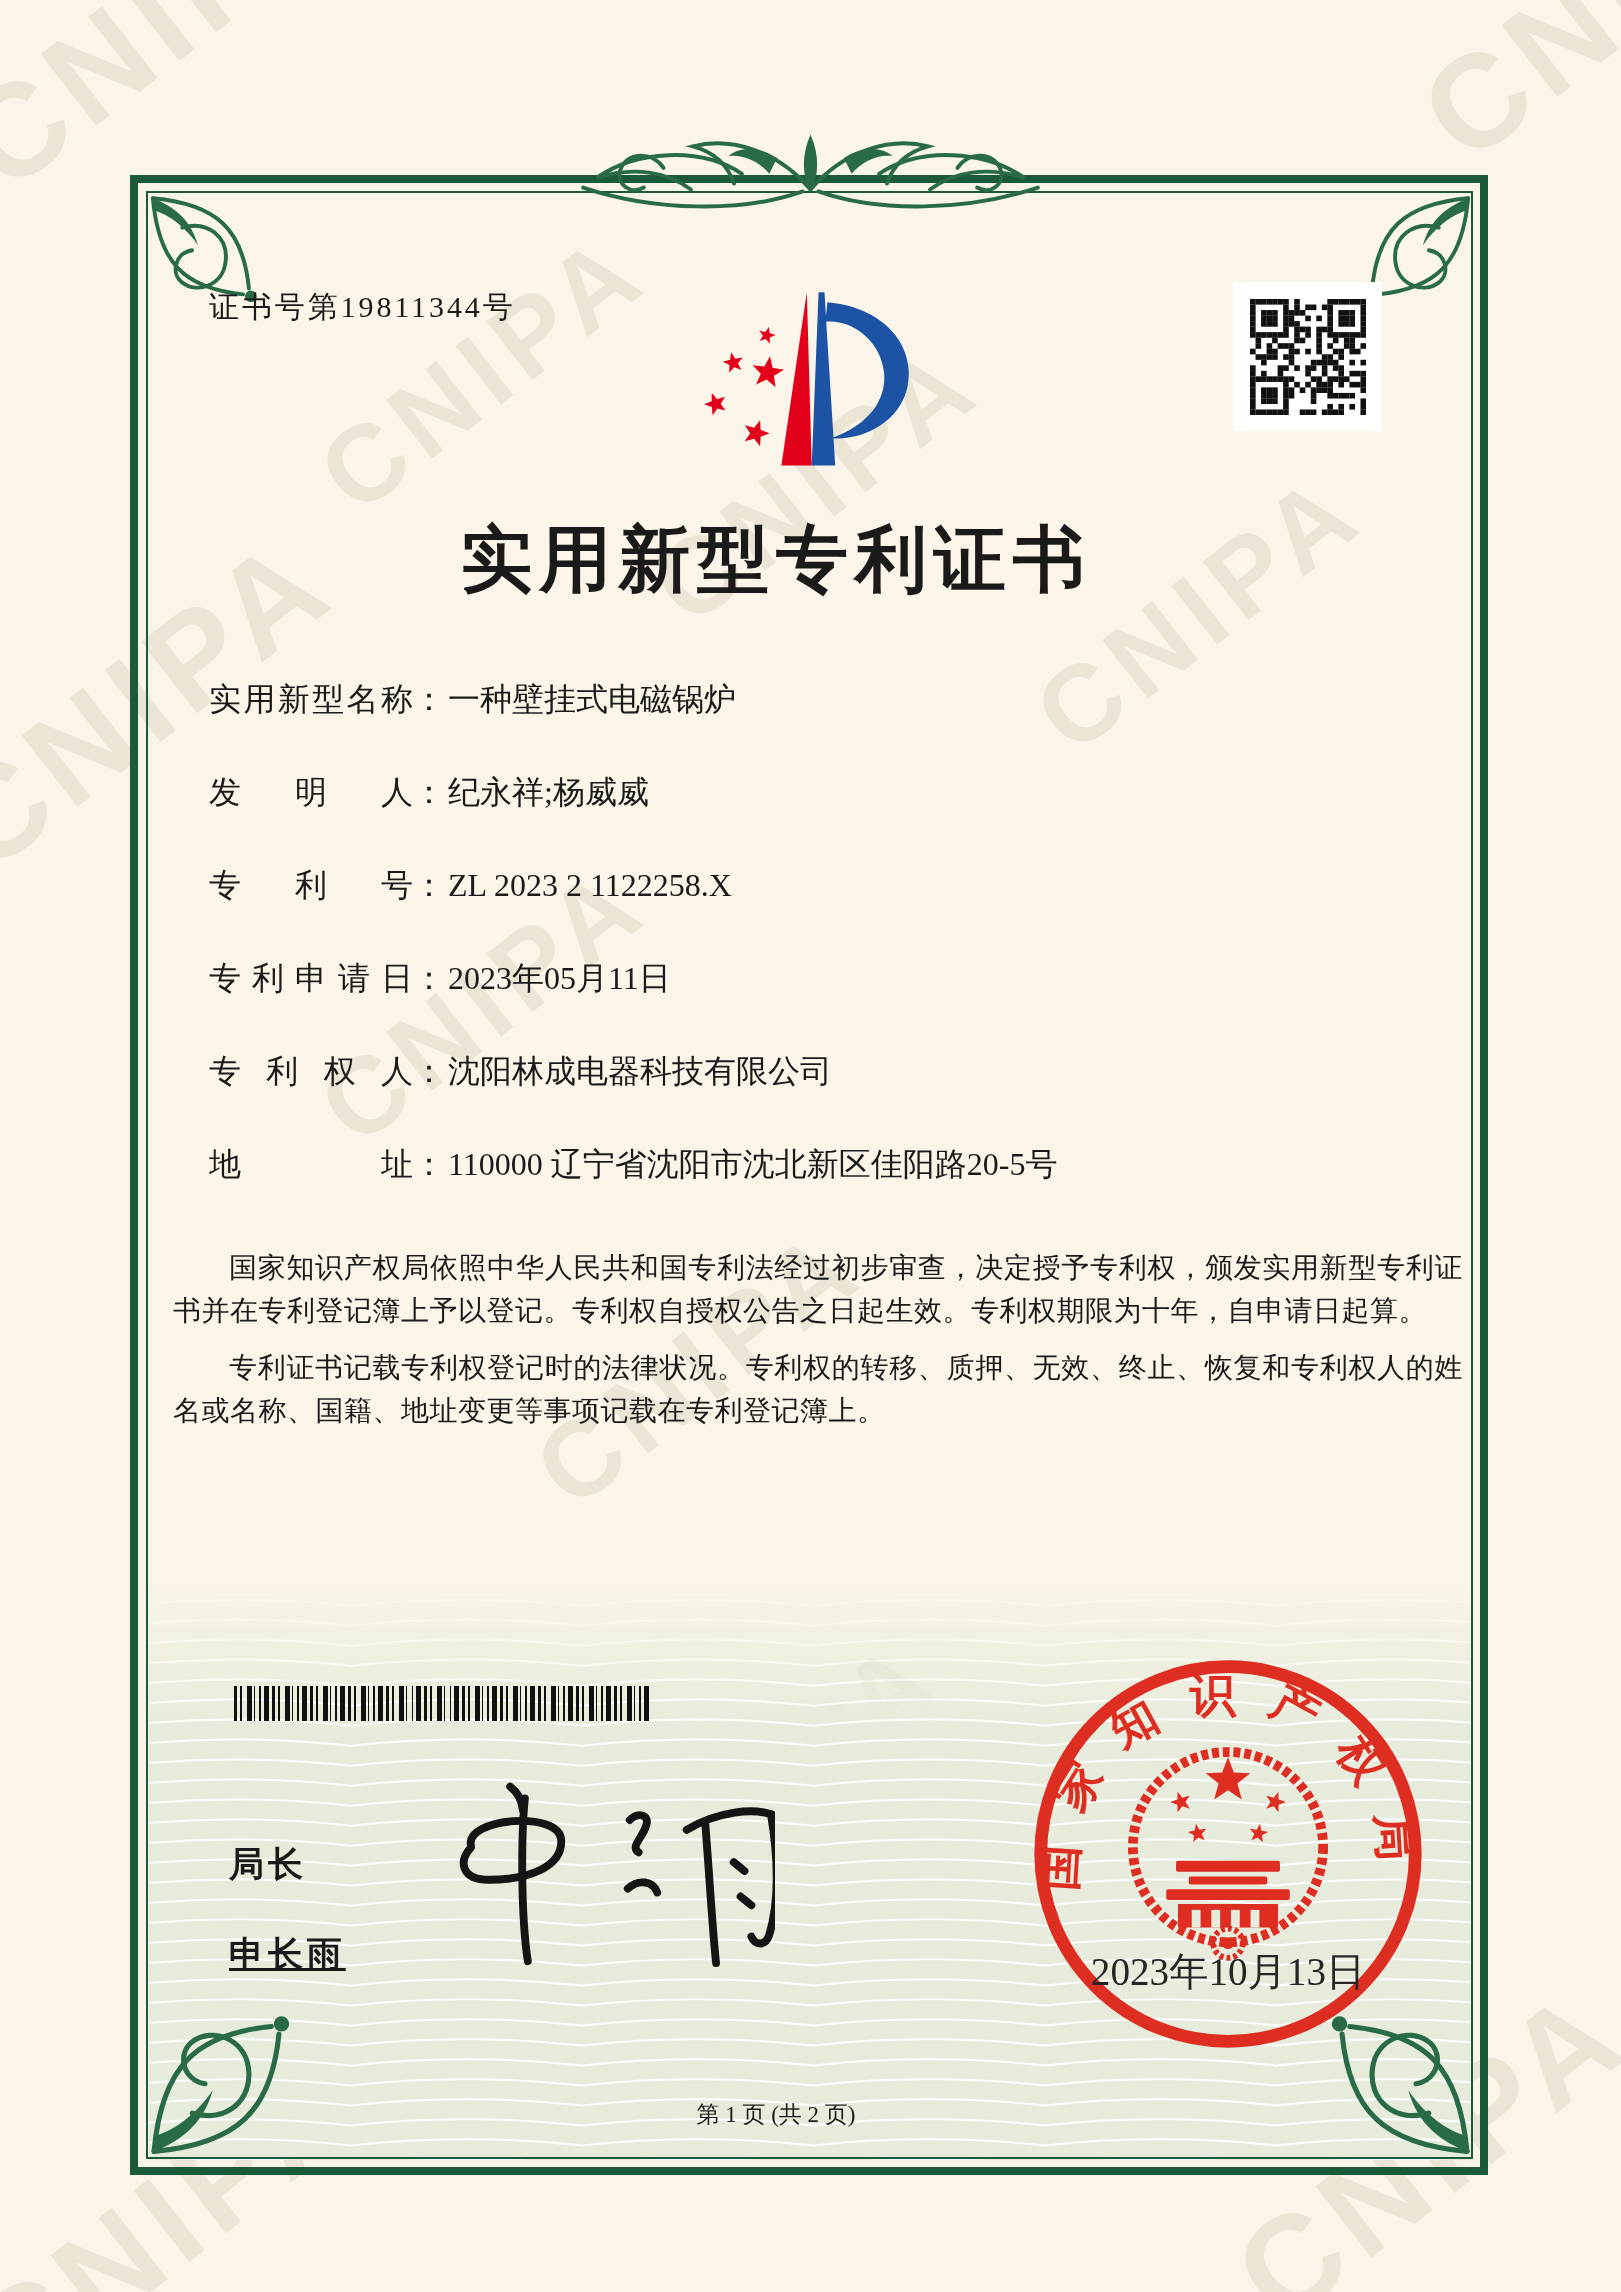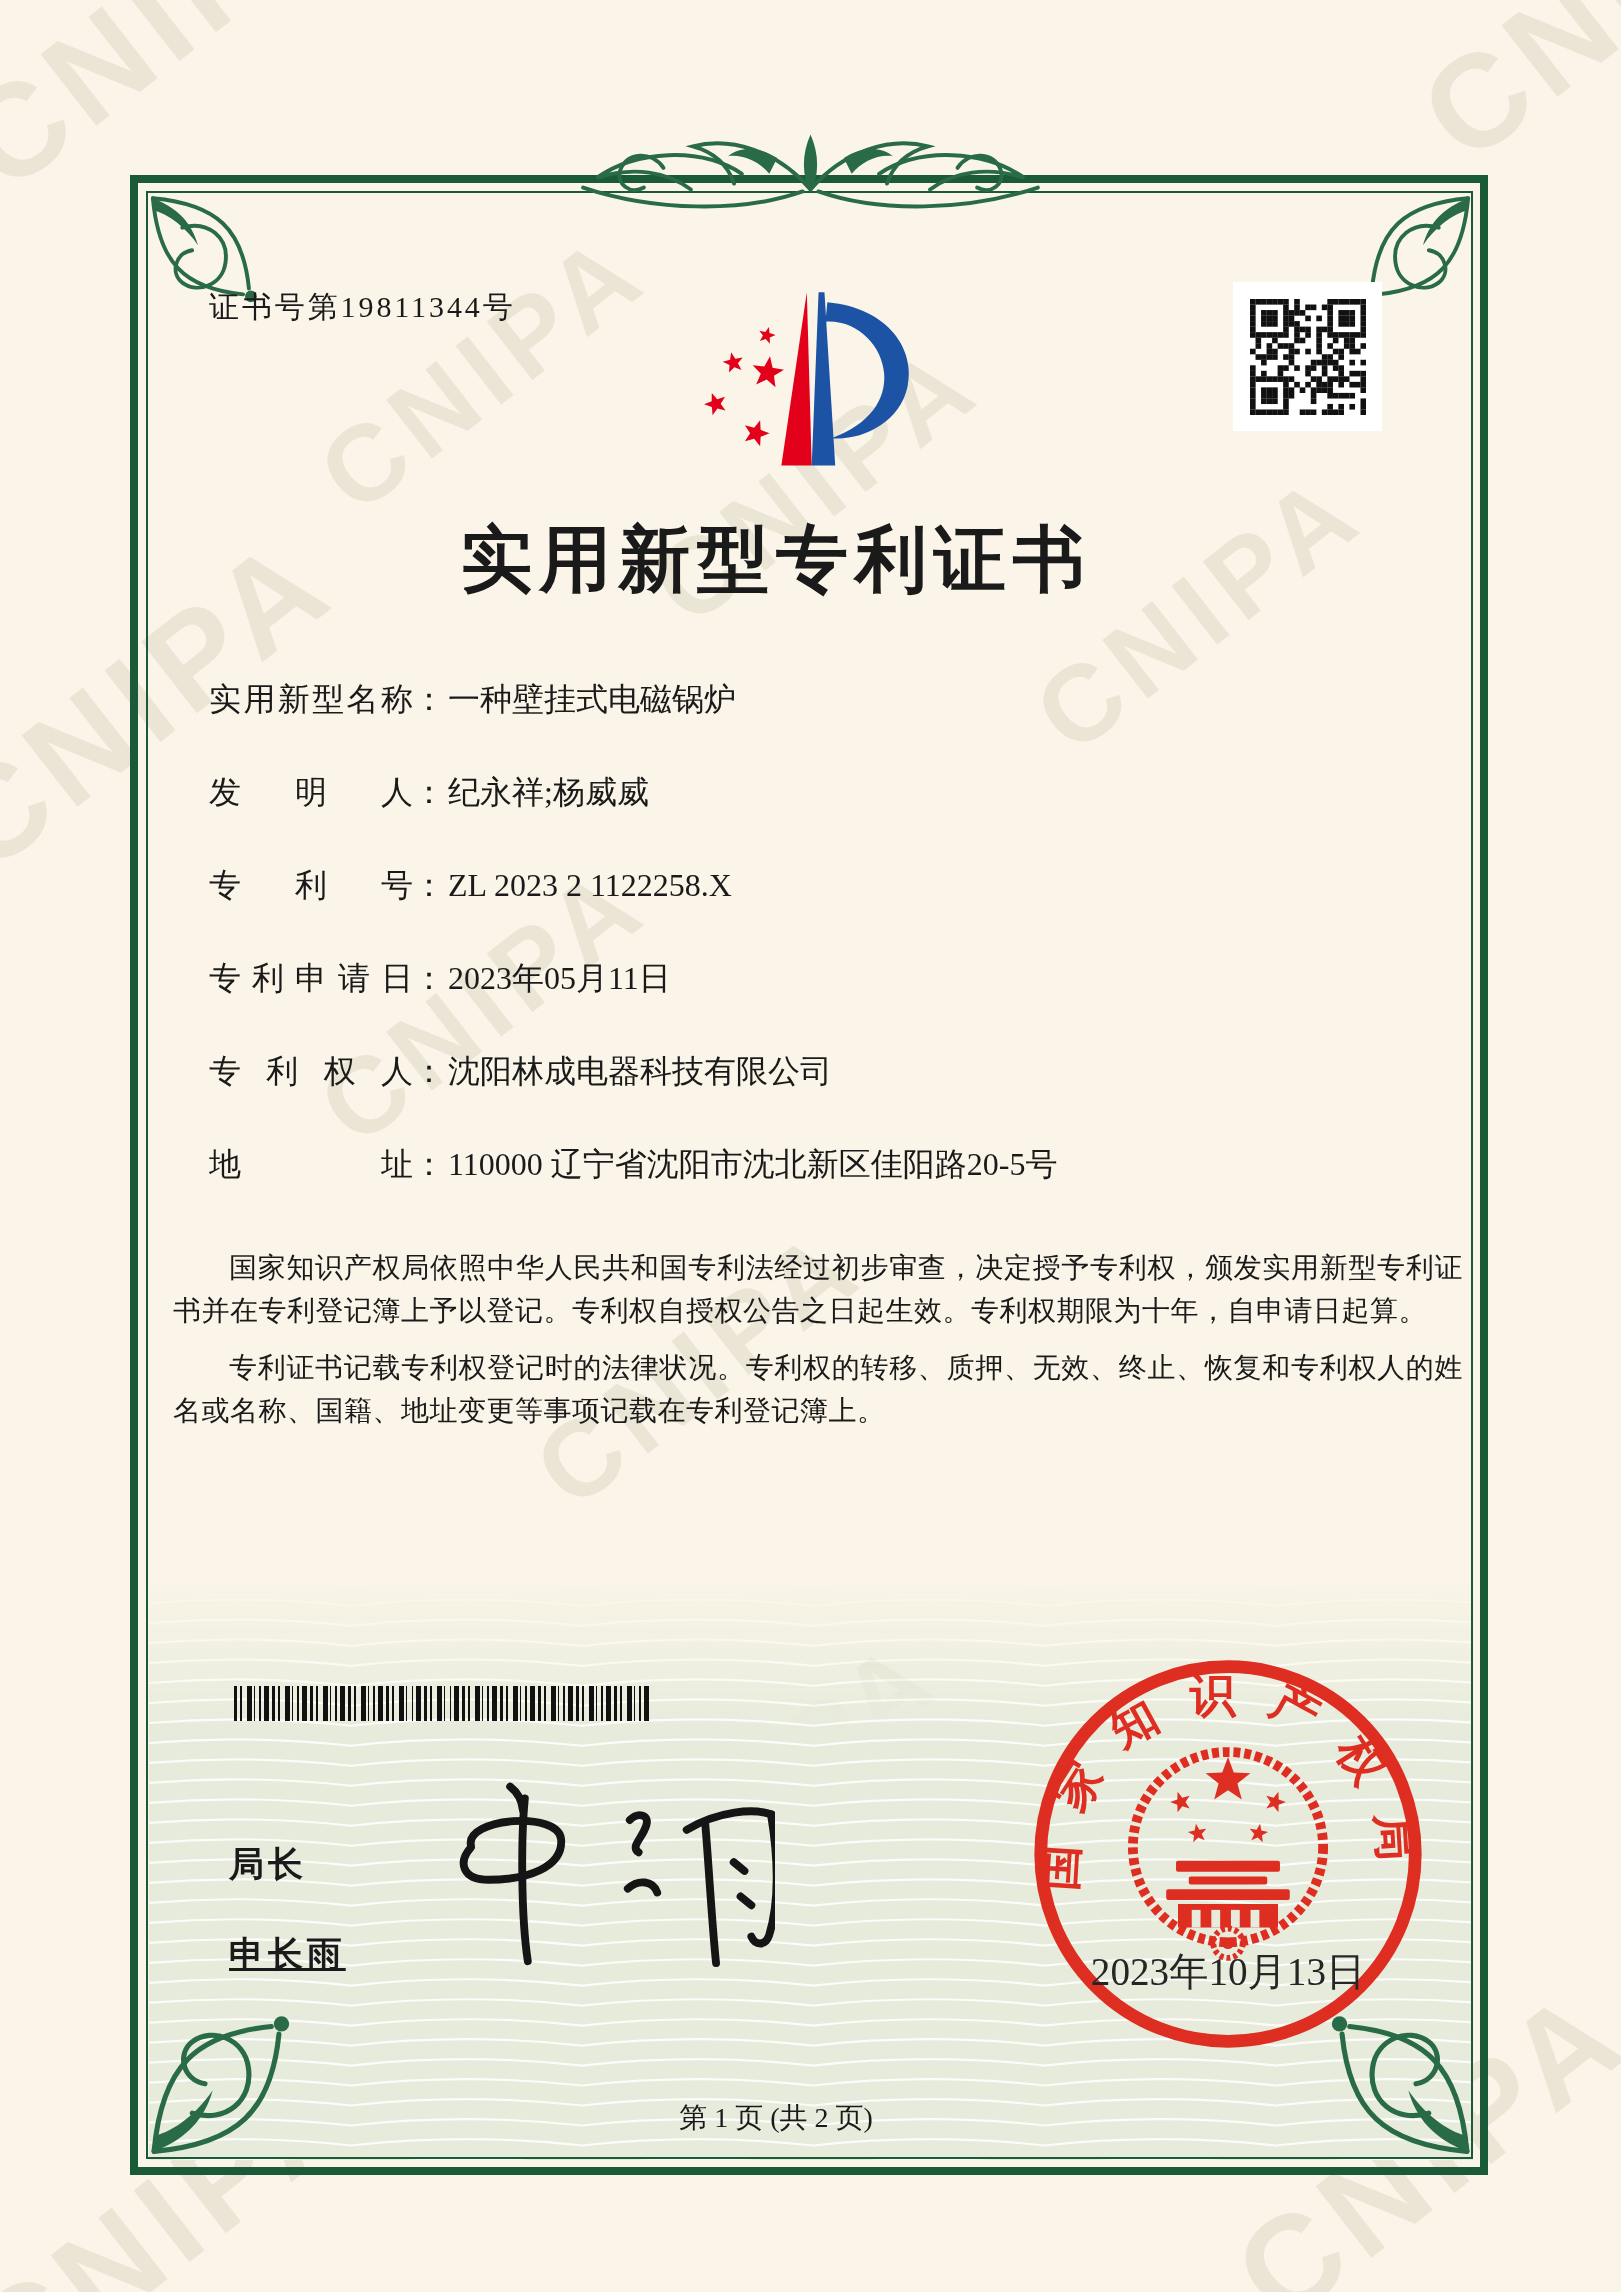--- a/index.html
+++ b/index.html
@@ -68,21 +68,21 @@
   .signature path{fill:none; stroke:#151515; stroke-width:8; stroke-linecap:round; stroke-linejoin:round;}
   
   .seal{position:absolute; left:1027px; top:1653px; width:402px; height:402px; z-index:6; opacity:0.95;}
   .seal .red{fill:#de2317;}
   .seal .ring{fill:none; stroke:#de2317; stroke-width:13;}
   .seal-ring-text{fill:#de2317; font-size:47px; font-weight:bold; letter-spacing:31px;
     font-family:"Liberation Serif","DejaVu Serif",serif;}
   .seal-date{fill:#1b1b1b; font-size:40px; font-family:"Liberation Serif","DejaVu Serif",serif;}
   
   .page-footer{position:absolute; left:776px; top:2099px; transform:translateX(-50%);
-    font-size:28px; z-index:5; white-space:nowrap;}
+    font-size:23px; z-index:5; white-space:nowrap;}
   .note-box{position:absolute; left:755px; top:2184px; transform:translateX(-50%);
     background:#ffffff; padding:11.8px 37px; z-index:5;
     font-size:33px; letter-spacing:7.8px; white-space:nowrap;}
 </style>
 </head>
 <body>
 
 <div class="page">
 
   <span class="wm wm-lg" style="left:-69px;top:-54px;">CNIPA</span>

